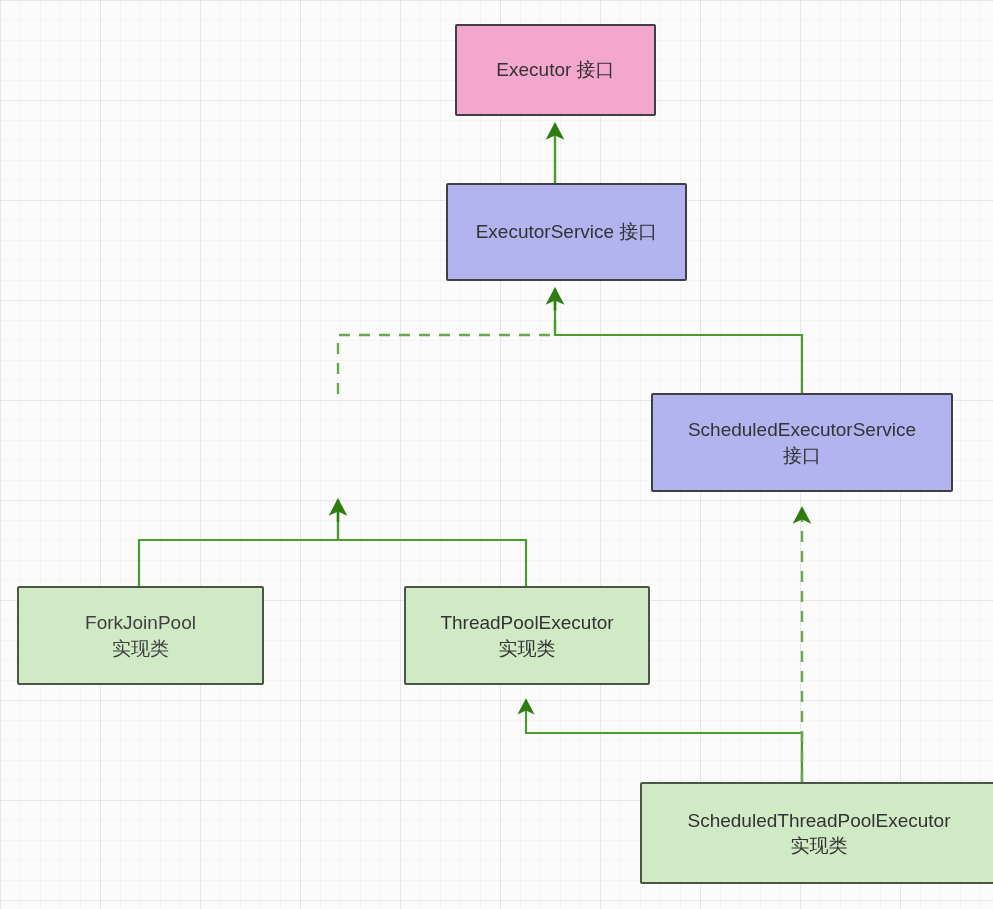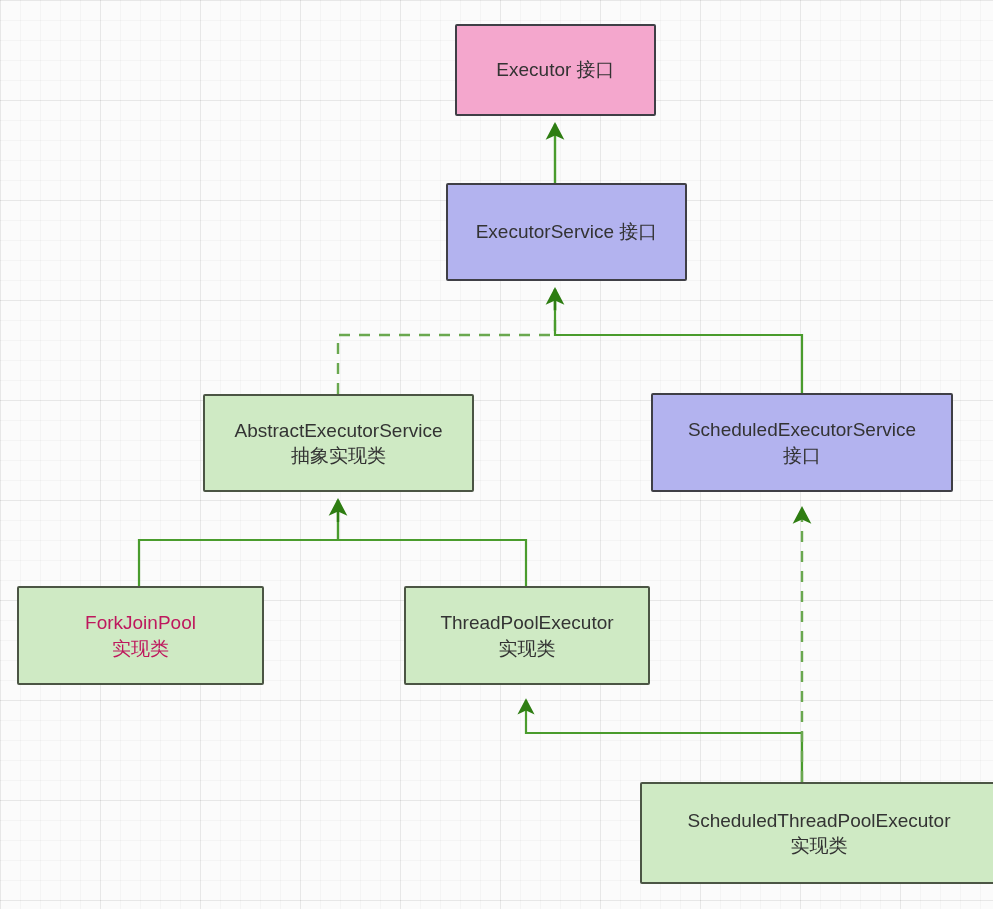--- a/index.html
+++ b/index.html
@@ -79,31 +79,27 @@
   </svg>
 
   <div class="node" id="node-executor" style="left: 455px; top: 24px; width: 201px; height: 92px; background: rgb(244, 167, 205); border-color: rgb(63, 63, 70); color: rgb(51, 51, 51);">
     <span class="l1">Executor 接口</span>
   </div>
 
   <div class="node" id="node-executor-service" style="left: 435px; top: 183px; width: 241px; height: 98px; background: rgb(179, 179, 239); border-color: rgb(63, 63, 70); color: rgb(51, 51, 51); margin-left: 11px;">
     <span class="l1">ExecutorService 接口</span>
   </div>
 
-  <div class="node" id="node-abstract-executor-service" style="left: 203px; top: 394px; width: 271px; height: 98px; background: rgb(207, 234, 196); border-color: rgb(75, 85, 68); color: rgb(51, 51, 51);">
-    <span class="l1">AbstractExecutorService</span>
-    <span class="l2">抽象实现类</span>
-  </div>
 
   <div class="node" id="node-scheduled-executor-service" style="left: 651px; top: 393px; width: 302px; height: 99px; background: rgb(179, 179, 239); border-color: rgb(63, 63, 70); color: rgb(51, 51, 51);">
     <span class="l1">ScheduledExecutorService</span>
     <span class="l2">接口</span>
   </div>
 
-  <div class="node" id="node-fork-join-pool" style="left: 17px; top: 586px; width: 247px; height: 99px; background: rgb(207, 234, 196); border-color: rgb(75, 85, 68); color: #be185d;">
+  <div class="node" id="node-fork-join-pool" style="left: 17px; top: 586px; width: 247px; height: 99px; background: rgb(207, 234, 196); border-color: rgb(75, 85, 68); color: #404040;">
     <span class="l1">ForkJoinPool</span>
     <span class="l2">实现类</span>
   </div>
 
   <div class="node" id="node-thread-pool-executor" style="left: 404px; top: 586px; width: 246px; height: 99px; background: rgb(207, 234, 196); border-color: rgb(75, 85, 68); color: rgb(51, 51, 51); align-items: center;">
     <span class="l1">ThreadPoolExecutor</span>
     <span class="l2">实现类</span>
   </div>
 
   <div class="node" id="node-scheduled-thread-pool-executor" style="left: 640px; top: 782px; width: 358px; height: 102px; background: rgb(207, 234, 196); border-color: rgb(75, 85, 68); color: rgb(51, 51, 51);">

